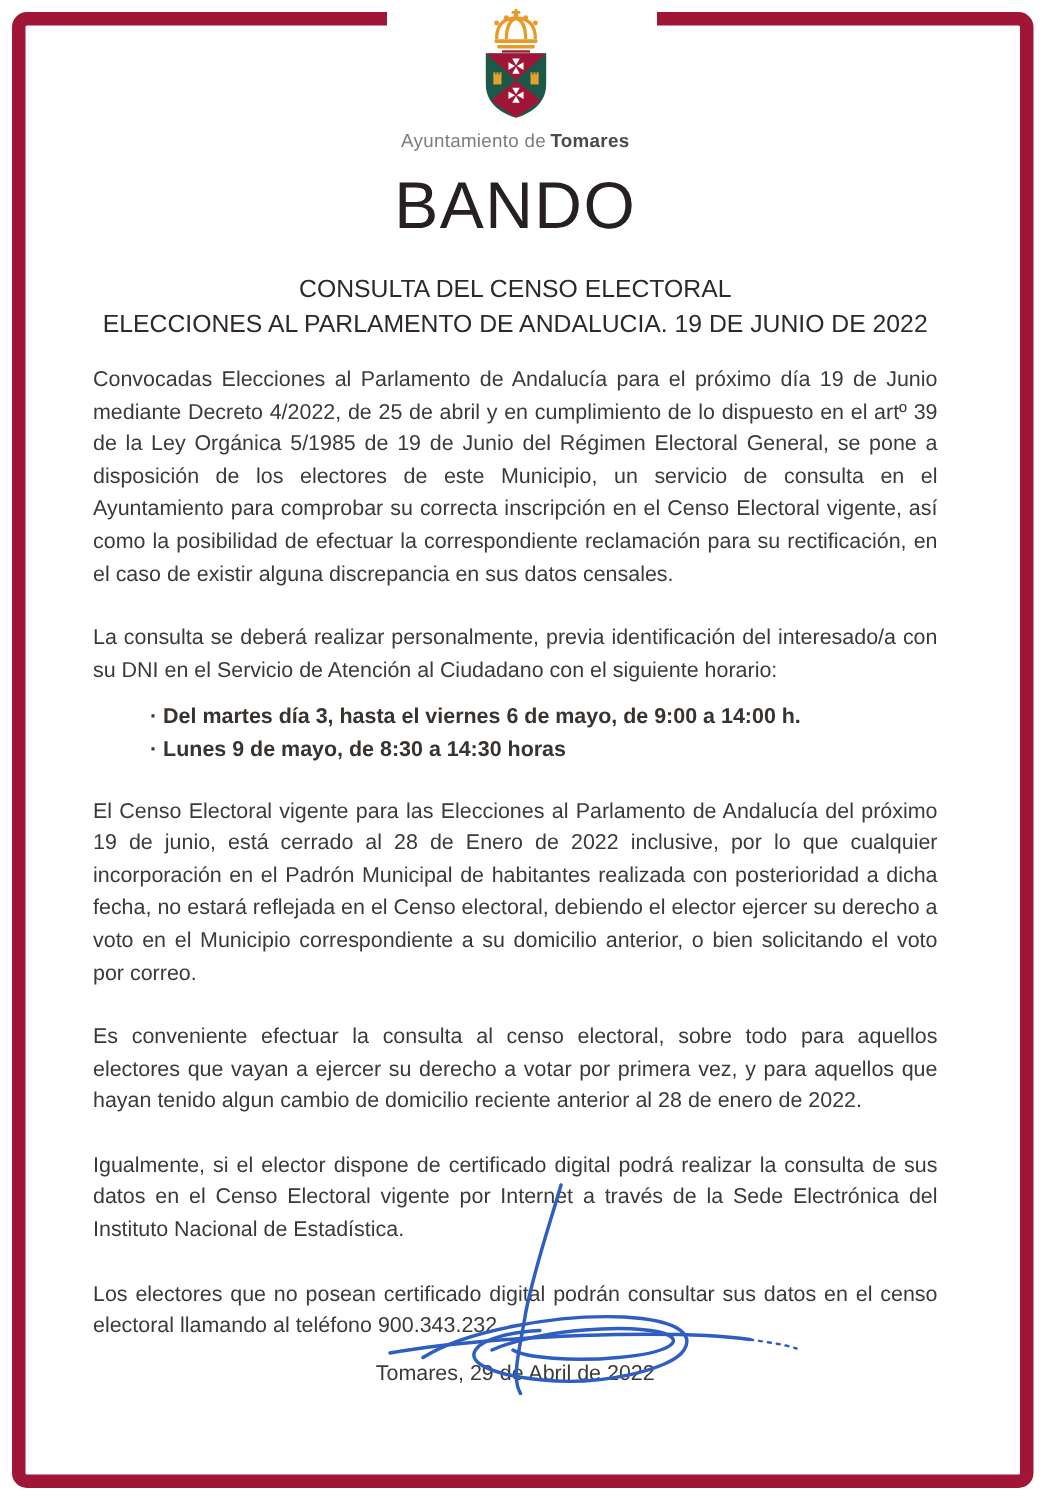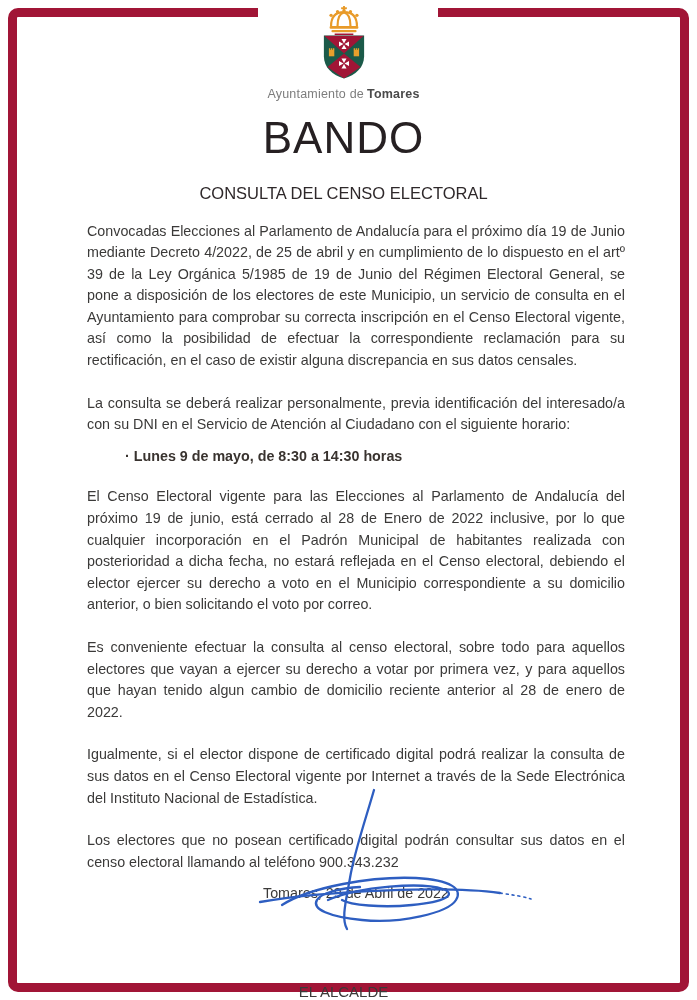--- a/index.html
+++ b/index.html
@@ -56,21 +56,21 @@
   }
   .doc-subtitle.first{margin-top:13px;}
   .body-text{
     font-size:14.3px;
     line-height:21.6px;
     color:#3b3a39;
     text-align:justify;
   }
   .body-text p{margin:0 0 21px 0;}
   .body-text p.tight{margin-bottom:10px;}
-  .body-start{margin-top:16px;margin-left:25px;}
+  .body-start{margin-top:16px;}
   .schedule{
     margin:0 0 19px 0;
     padding-left:38px;
     font-weight:bold;
     color:#39332f;
   }
   .schedule .schedule-item{line-height:21.6px;}
   .date-line{
     text-align:center;
     font-size:14.3px;
@@ -163,25 +163,27 @@
       </svg>
     </div>
 
     <div class="muni">
       <span>Ayuntamiento de</span><span class="muni-name">Tomares</span>
     </div>
 
     <h1 class="doc-title">BANDO</h1>
 
     <h2 class="doc-subtitle first">CONSULTA DEL CENSO ELECTORAL</h2>
+    <h2 class="doc-subtitle">ELECCIONES AL PARLAMENTO DE ANDALUCIA. 19 DE JUNIO DE 2022</h2>
 
     <div class="body-text body-start">
       <p>Convocadas Elecciones al Parlamento de Andalucía para el próximo día 19 de Junio mediante Decreto 4/2022, de 25 de abril y en cumplimiento de lo dispuesto en el artº 39 de la Ley Orgánica 5/1985 de 19 de Junio del Régimen Electoral General, se pone a disposición de los electores de este Municipio, un servicio de consulta en el Ayuntamiento para comprobar su correcta inscripción en el Censo Electoral vigente, así como la posibilidad de efectuar la correspondiente reclamación para su rectificación, en el caso de existir alguna discrepancia en sus datos censales.</p>
       <p class="tight">La consulta se deberá realizar personalmente, previa identificación del interesado/a con su DNI en el Servicio de Atención al Ciudadano con el siguiente horario:</p>
       <div class="schedule">
+        <div class="schedule-item">· Del martes día 3, hasta el viernes 6 de mayo, de 9:00 a 14:00 h.</div>
         <div class="schedule-item">· Lunes 9 de mayo, de 8:30 a 14:30 horas</div>
       </div>
       <p>El Censo Electoral vigente para las Elecciones al Parlamento de Andalucía del próximo 19 de junio, está cerrado al 28 de Enero de 2022 inclusive, por lo que cualquier incorporación en el Padrón Municipal de habitantes realizada con posterioridad a dicha fecha, no estará reflejada en el Censo electoral, debiendo el elector ejercer su derecho a voto en el Municipio correspondiente a su domicilio anterior, o bien solicitando el voto por correo.</p>
       <p>Es conveniente efectuar la consulta al censo electoral, sobre todo para aquellos electores que vayan a ejercer su derecho a votar por primera vez, y para aquellos que hayan tenido algun cambio de domicilio reciente anterior al 28 de enero de 2022.</p>
       <p>Igualmente, si el elector dispone de certificado digital podrá realizar la consulta de sus datos en el Censo Electoral vigente por Internet a través de la Sede Electrónica del Instituto Nacional de Estadística.</p>
       <p class="tight">Los electores que no posean certificado digital podrán consultar sus datos en el censo electoral llamando al teléfono 900.343.232</p>
       <div class="date-line">Tomares, 29 de Abril de 2022</div>
     </div>
 
     <div class="signer">

